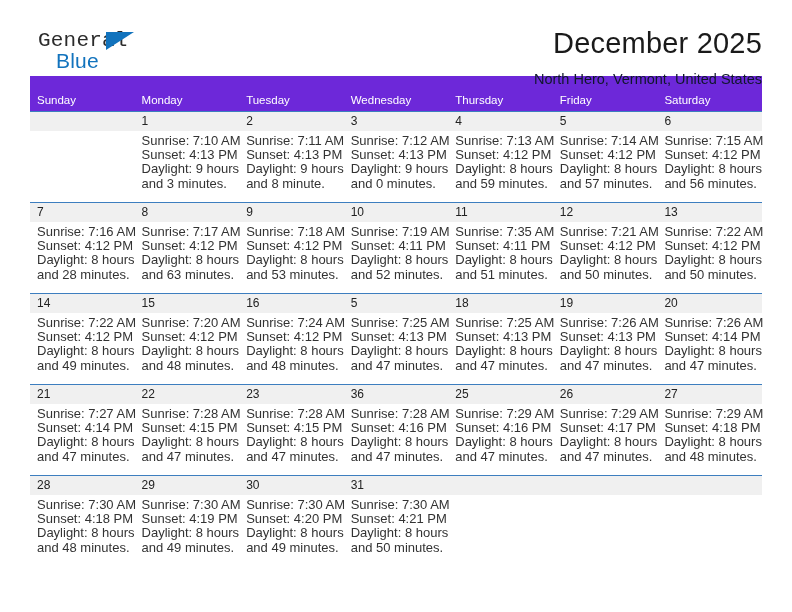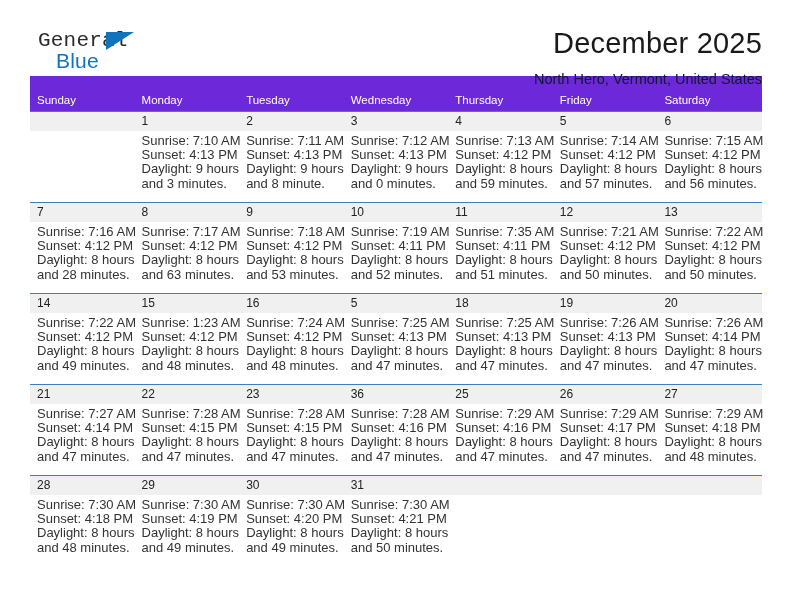--- a/index.html
+++ b/index.html
@@ -338,21 +338,21 @@
                 <div>Sunset: 4:12 PM</div>
                 <div>Daylight: 8 hours</div>
                 <div>and 49 minutes.</div>
               </div>
             </div>
           </td>
           <td>
             <div class="cell-inner">
               <div class="daynum">15</div>
               <div class="cell-body">
-                <div>Sunrise: 1:23 AM</div>
+                <div>Sunrise: 7:20 AM</div>
                 <div>Sunset: 4:12 PM</div>
                 <div>Daylight: 8 hours</div>
                 <div>and 48 minutes.</div>
               </div>
             </div>
           </td>
           <td>
             <div class="cell-inner">
               <div class="daynum">16</div>
               <div class="cell-body">

